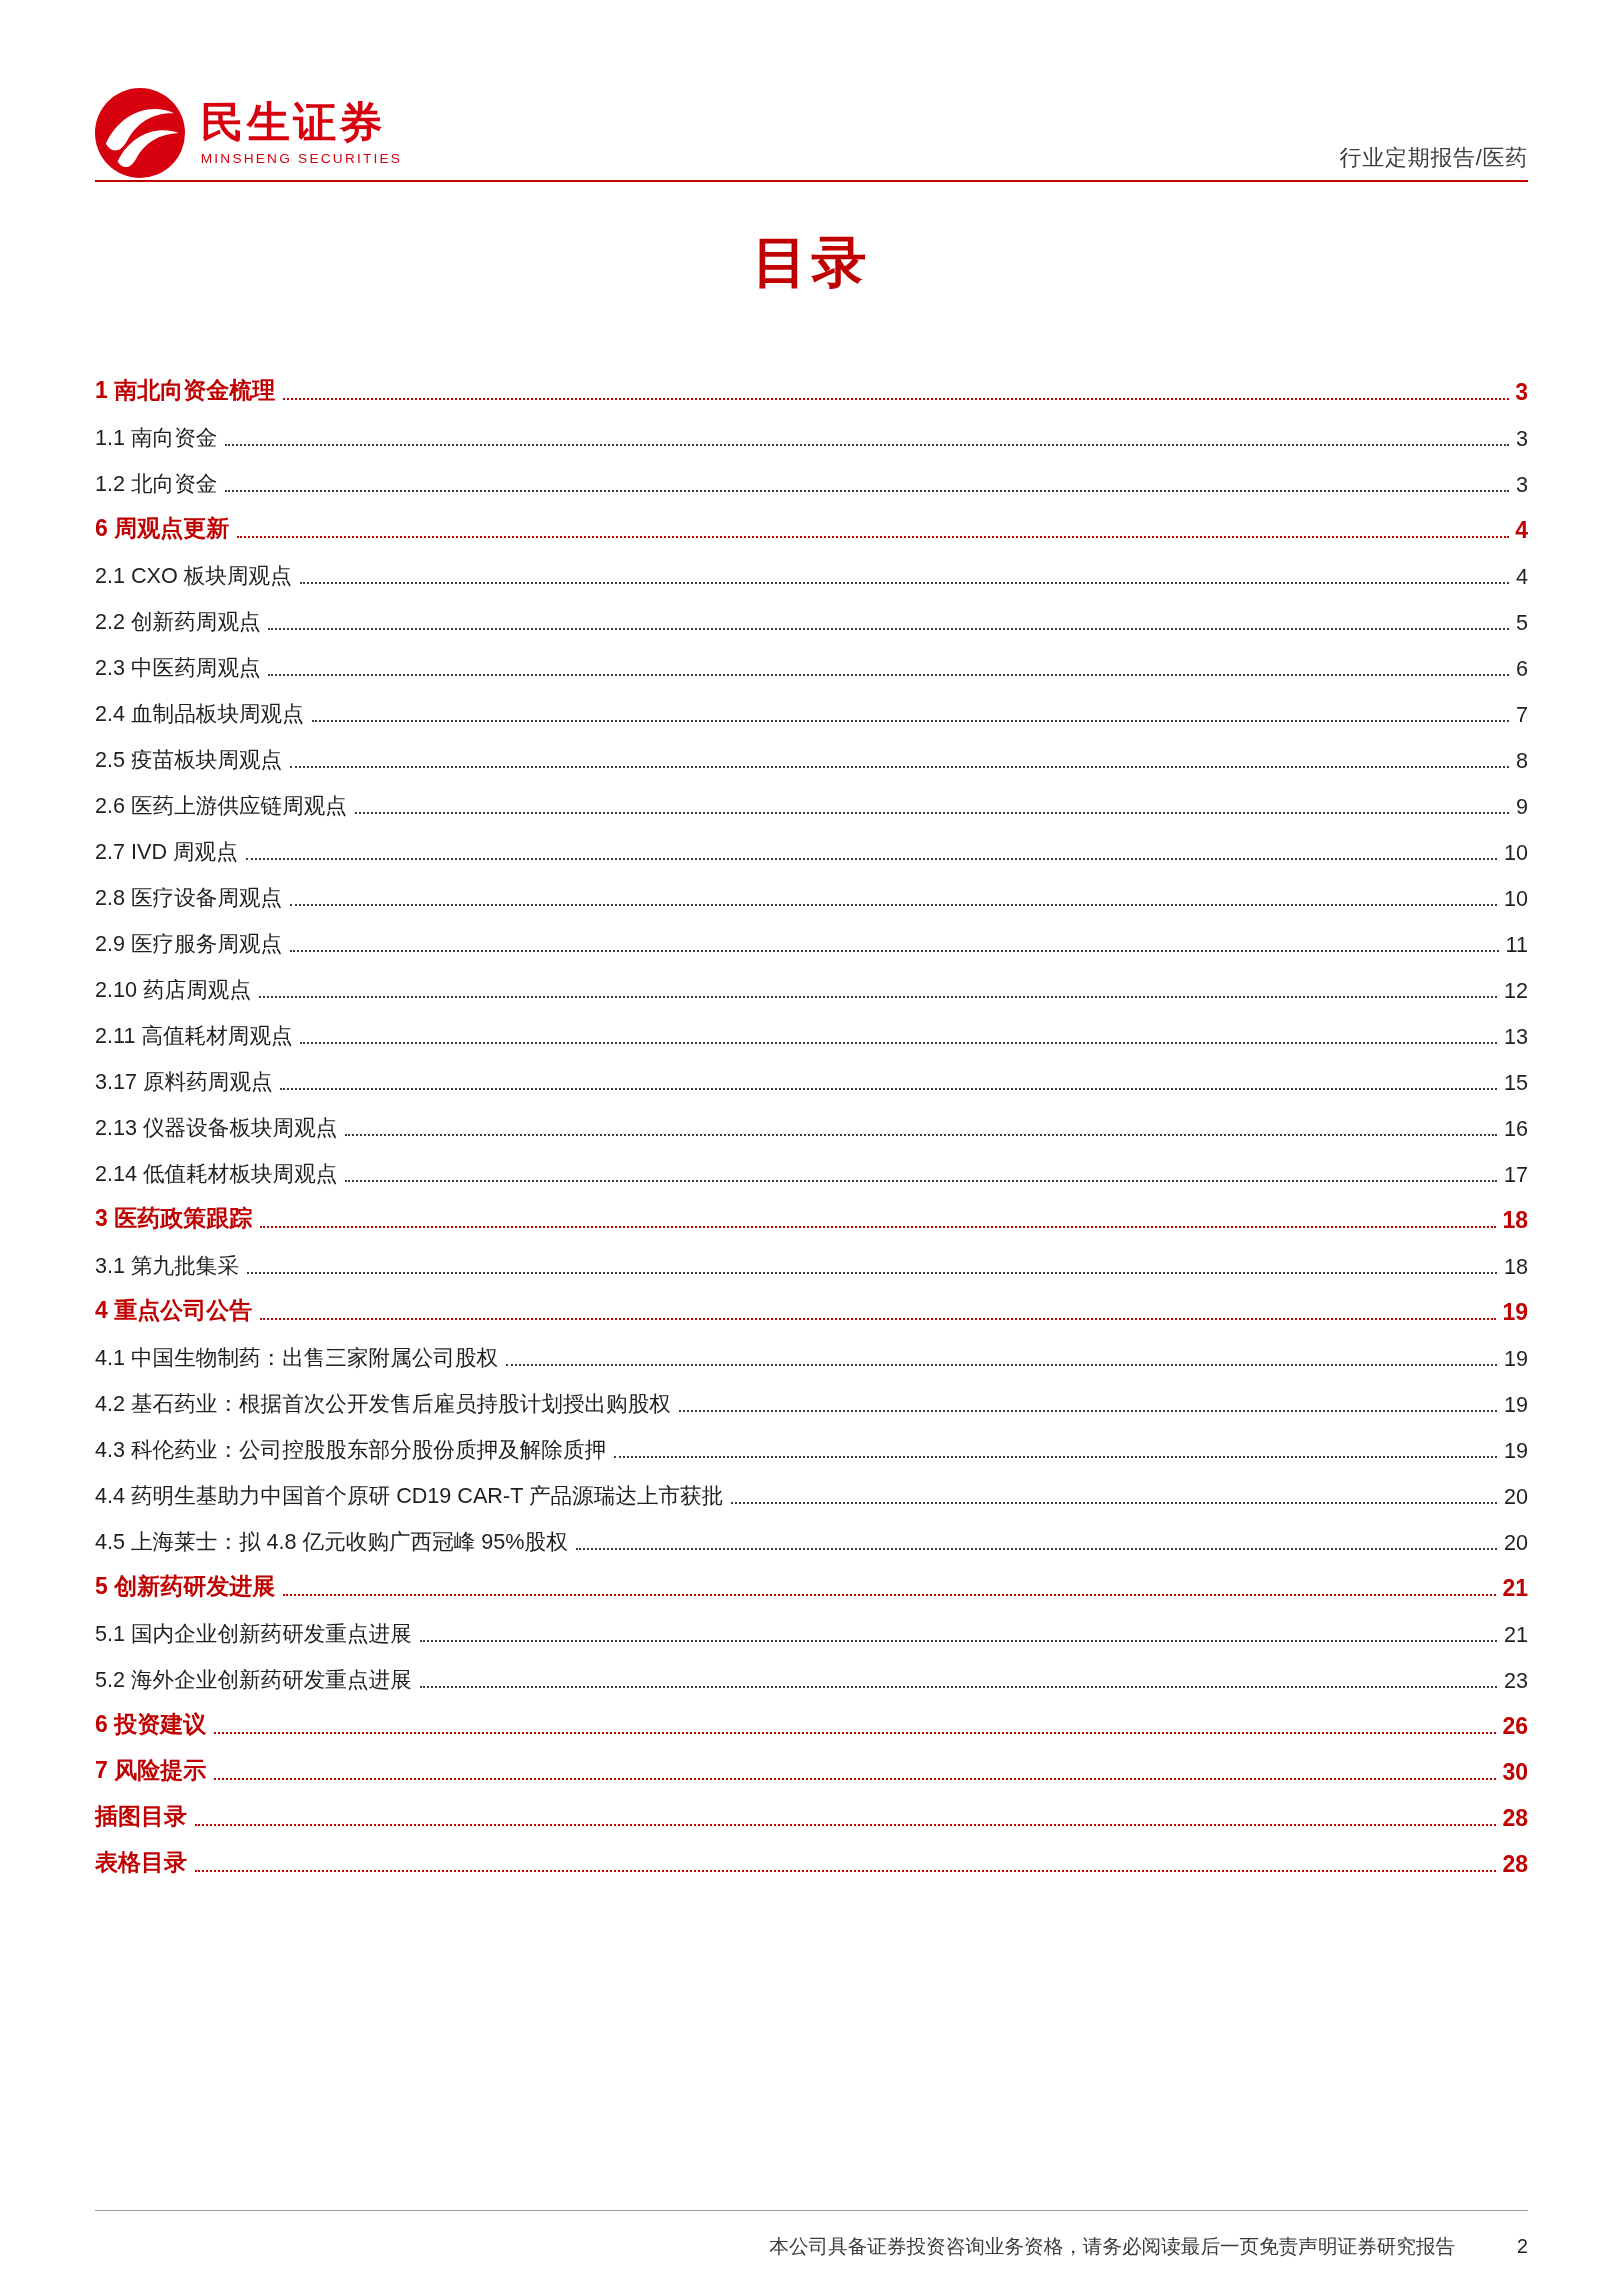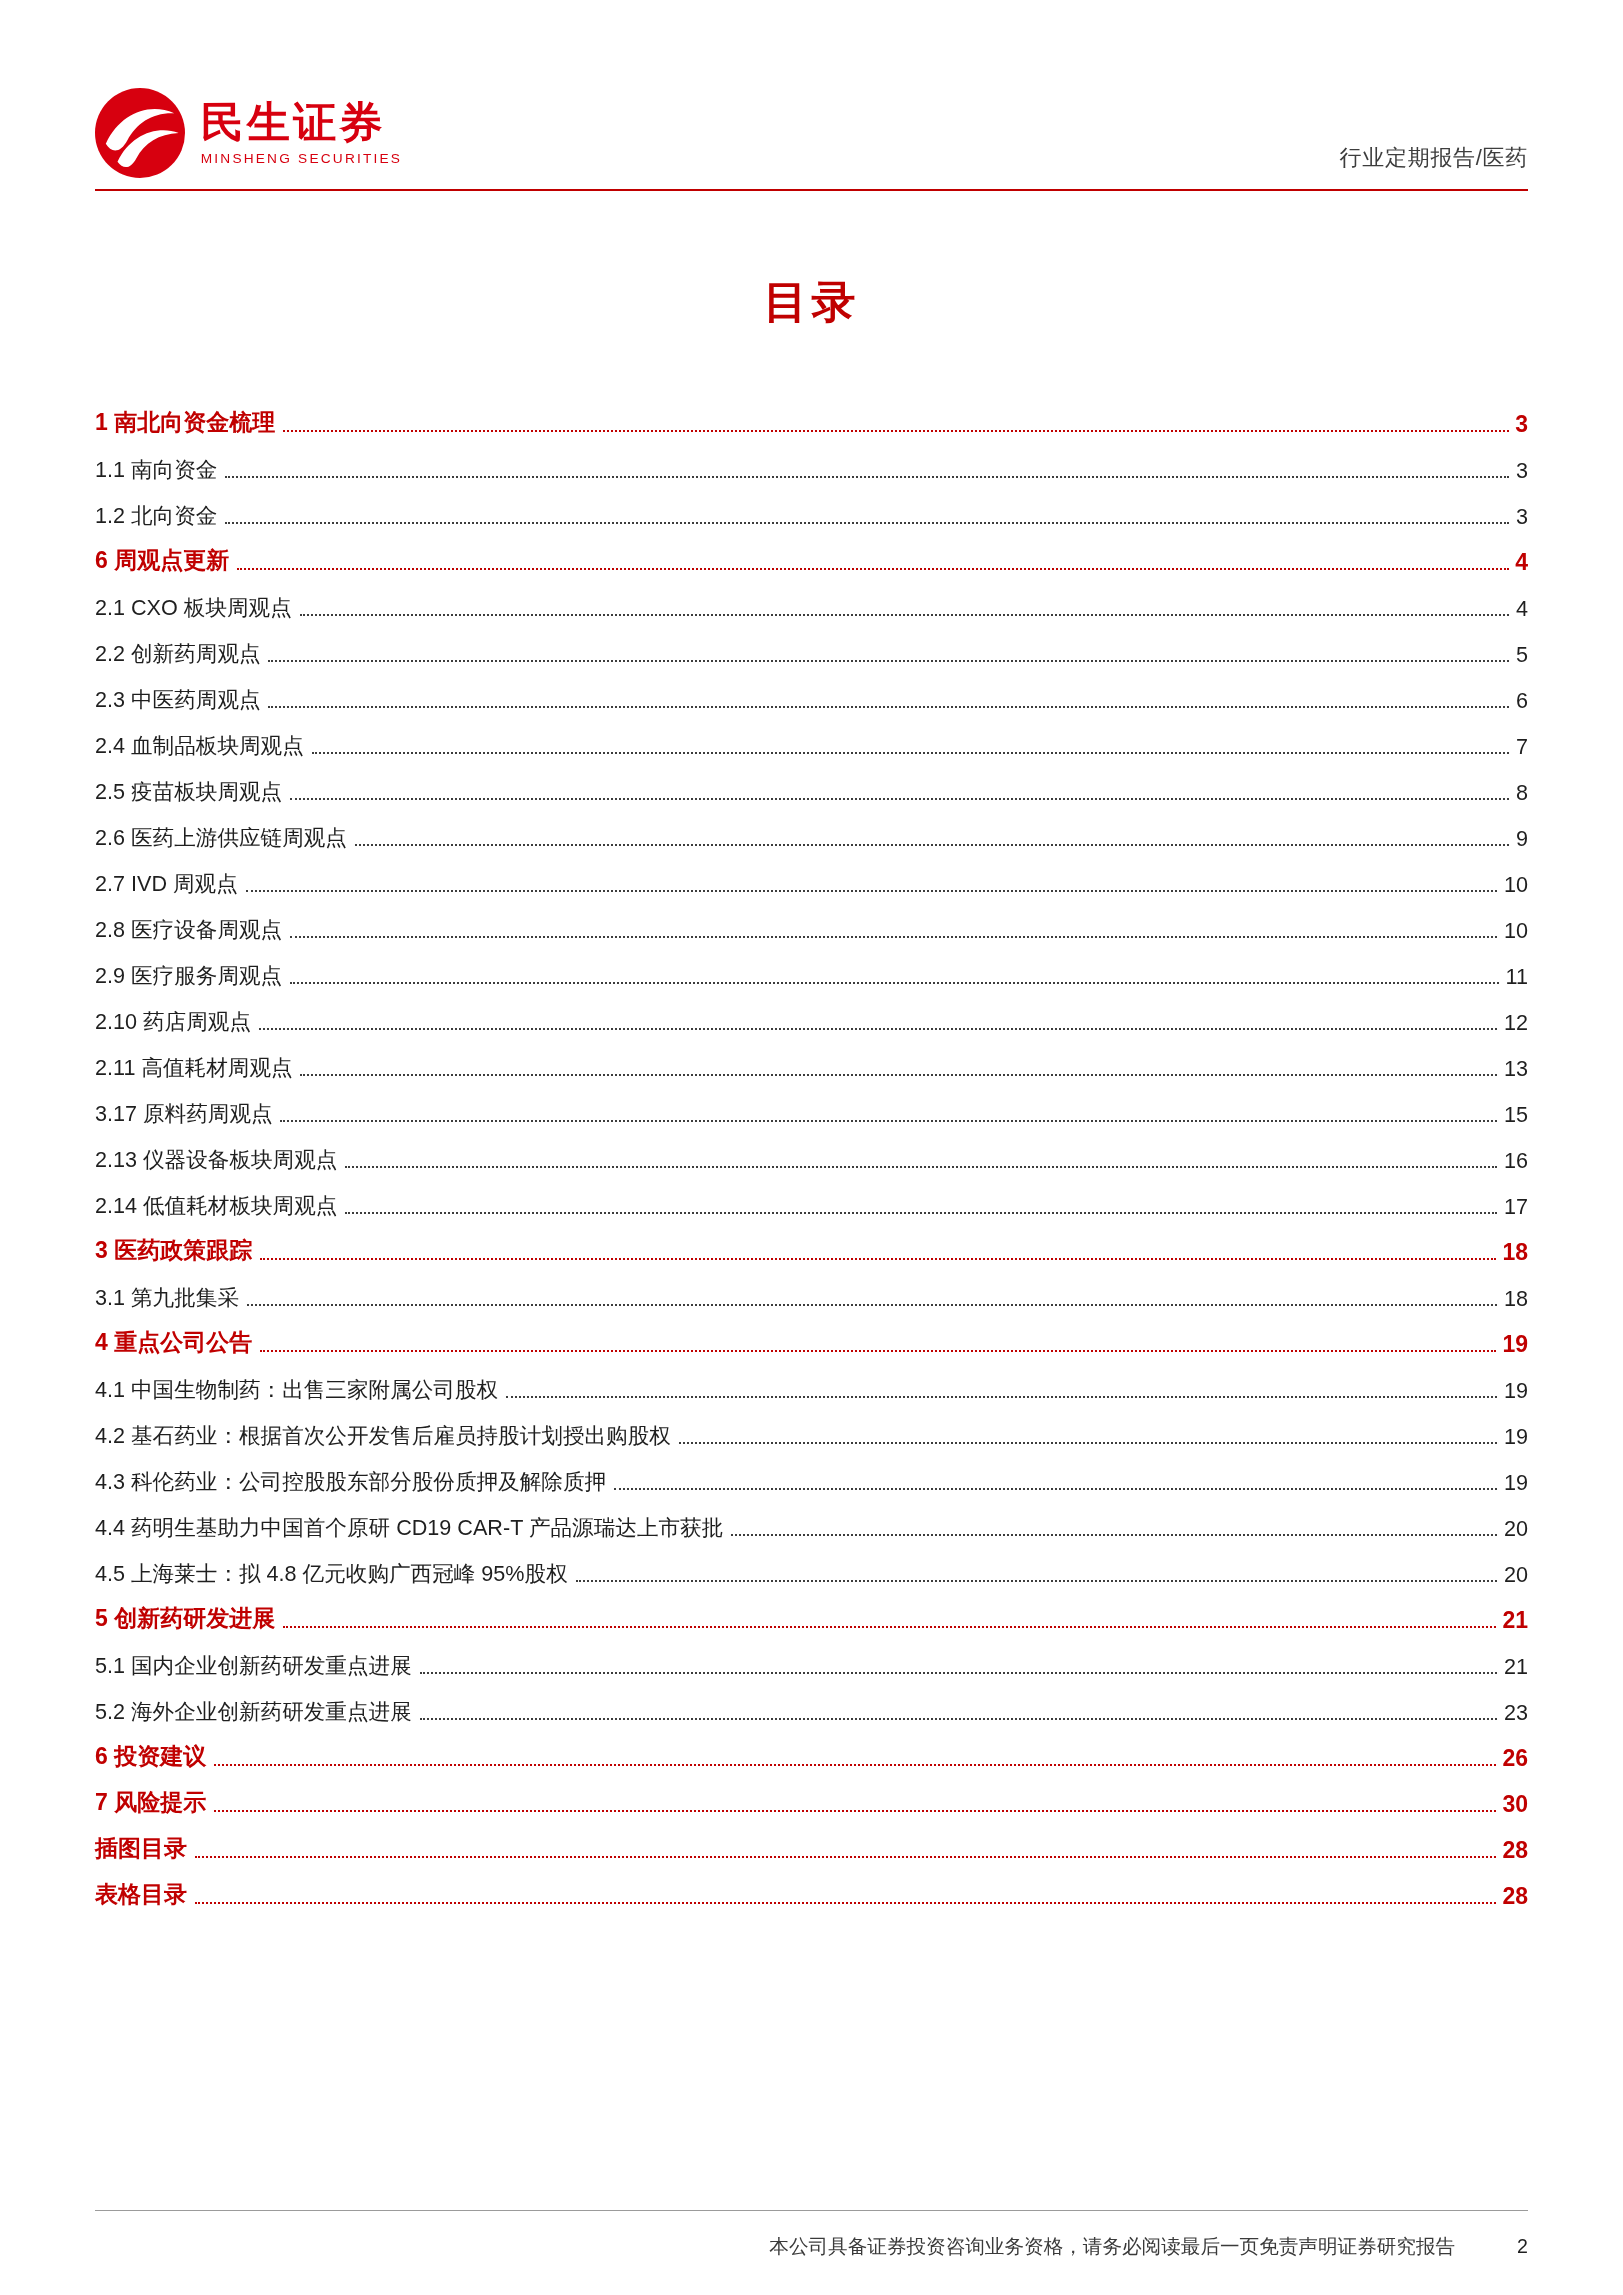--- a/index.html
+++ b/index.html
@@ -16,21 +16,21 @@
     width: 100%;
     height: 100%;
     padding: 88px 95px 0 95px;
   }
 
   
   .header {
     display: flex;
     justify-content: space-between;
     align-items: flex-end;
-    padding-bottom: 11px;
+    padding-bottom: 2px;
     border-bottom: 2.6px solid var(--accent, #C00000);
   }
   .logo-group { display: flex; align-items: center; gap: 15.7px; }
   .logo-mark { width: 90px; height: 90px; display: block; }
   .brand-cn {
     font-size: 43px;
     font-weight: bold;
     color: var(--logo-red, #D7000F);
     letter-spacing: 3.3px;
     line-height: 1.05;
@@ -45,23 +45,23 @@
   .report-type {
     font-size: 22px;
     color: #3d3d3d;
     padding-bottom: 5.2px;
     letter-spacing: 0.7px;
     margin-left: 16px;
   }
 
   
   .toc-title {
-    margin-top: 82px;
+    margin-top: 44px;
     text-align: center;
-    font-size: 44px;
+    font-size: 55px;
     font-weight: bold;
     color: var(--accent, #C00000);
     letter-spacing: 3.9px;
   }
   .toc { margin-top: 60px; }
   .toc-row {
     display: flex;
     align-items: flex-end;
     height: 46px;
     font-size: 21.6px;

